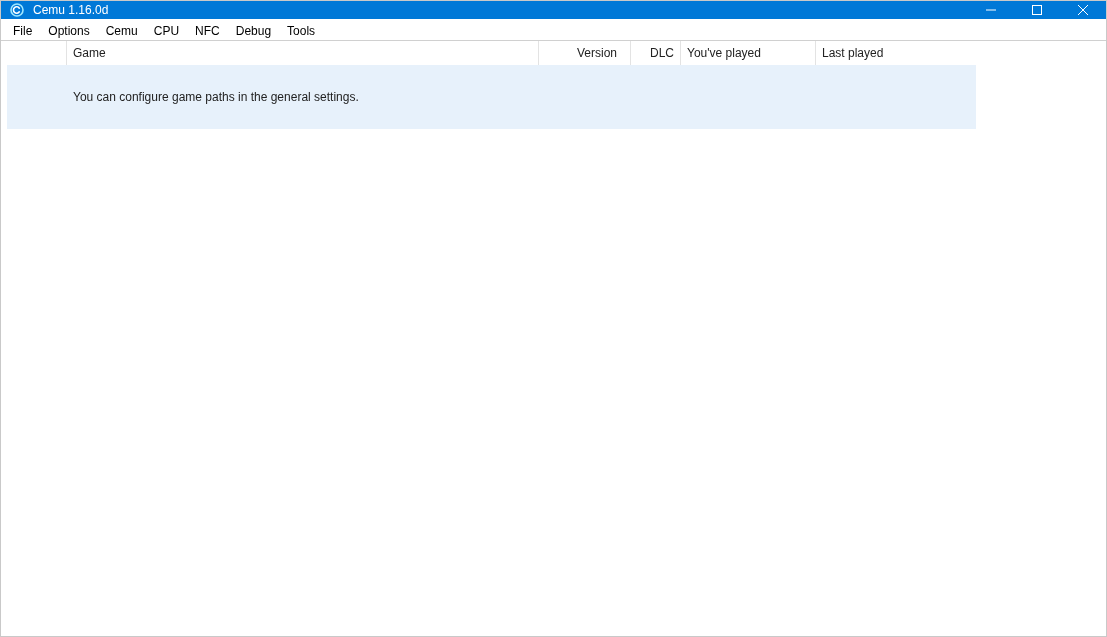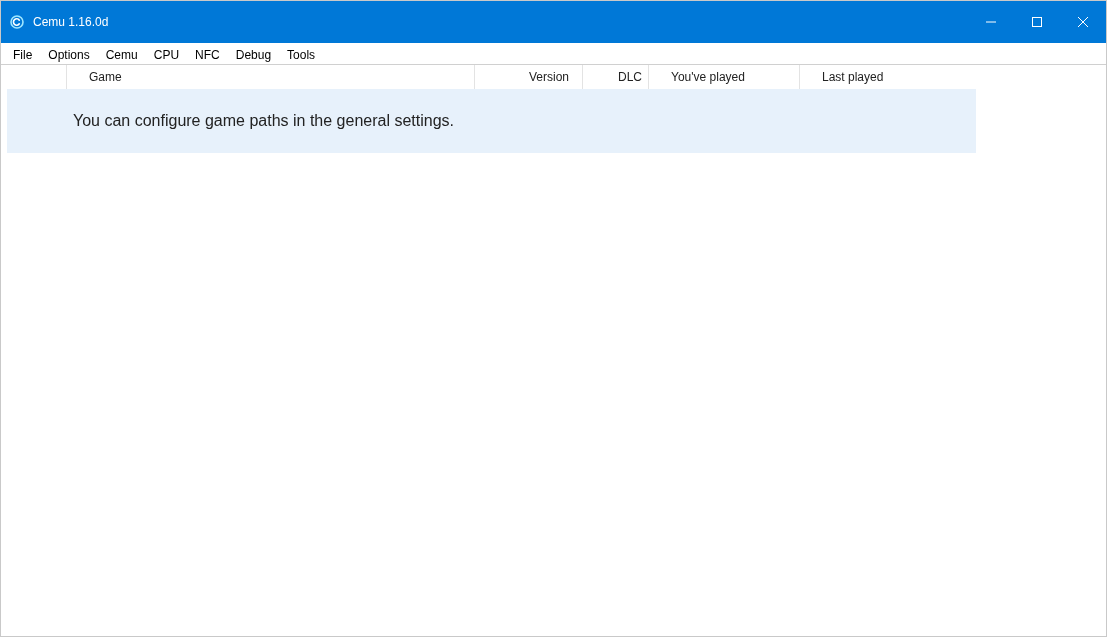--- a/index.html
+++ b/index.html
@@ -6,21 +6,21 @@
   body {
     font-family: "Segoe UI", Tahoma, sans-serif;
     font-size: 12px;
     background: #fff;
     width: 1107px;
     height: 637px;
     overflow: hidden;
     border: 1px solid #c9c9c9;
   }
   .titlebar {
-    height: 42px;
+    height: 18px;
     background: #0078d7;
     color: #fff;
     display: flex;
     align-items: center;
     justify-content: space-between;
   }
   .titlebar-left {
     display: flex;
     align-items: center;
     padding-left: 8px;
@@ -60,21 +60,20 @@
     padding-right: 130px;
     padding-left: 6px;
   }
   .game-table { width: 100%; }
   .game-header {
     display: flex;
     height: 24px;
     align-items: stretch;
     font-size: 12px;
     color: #222;
-    gap: 16px;
   }
   .col {
     display: flex; align-items: center;
     padding: 0 6px;
     border-right: 1px solid #e3e3e3;
   }
   .col-icon { width: 60px; }
   .col-game { flex: 1 1 auto; min-width: 0; }
   .col-version { width: 60px; margin-left: 32px; }
   .col-dlc { width: 50px; justify-content: flex-end; text-align: right; }
@@ -82,21 +81,21 @@
   .col-last { width: 160px; border-right: none; text-align: right; }
   .row {
     display: flex;
     align-items: stretch;
   }
   .row-info {
     background: #e7f1fb;
     height: 64px;
   }
   .row-info .col { border-right: none; }
-  .info-text { color: #222; font-size: 16px; }
+  .info-text { color: #222; font-size: 12px; }
 </style>
 </head>
 <body>
 
 <div class="titlebar">
   <div class="titlebar-left">
     <span class="titlebar-icon">
       <svg width="14" height="14" viewBox="0 0 14 14">
         <circle cx="7" cy="7" r="6" fill="none" stroke="#9fe7ff" stroke-width="1.6"></circle>
         <path d="M9.3 5.2 A3.2 3.2 0 1 0 9.3 8.8" fill="none" stroke="#ffffff" stroke-width="1.6" stroke-linecap="round"></path>

